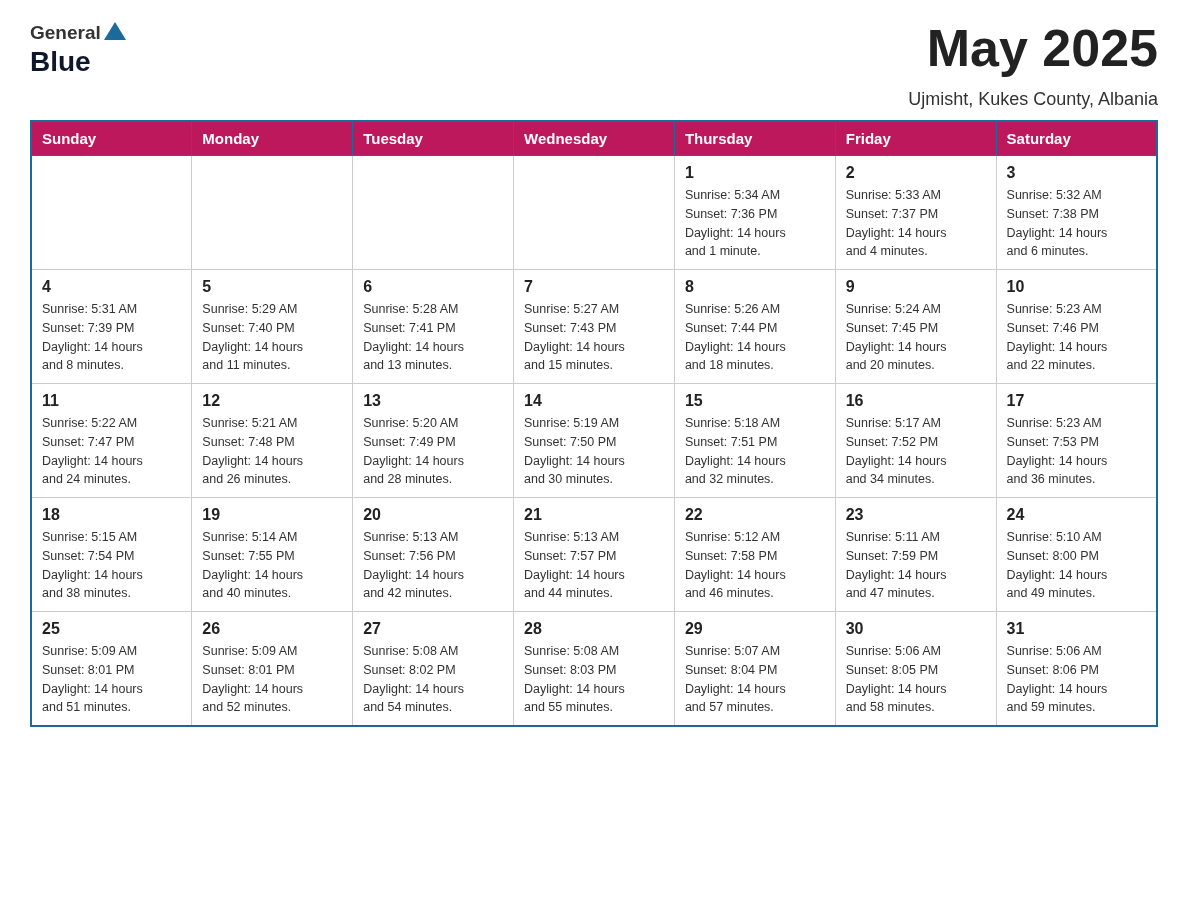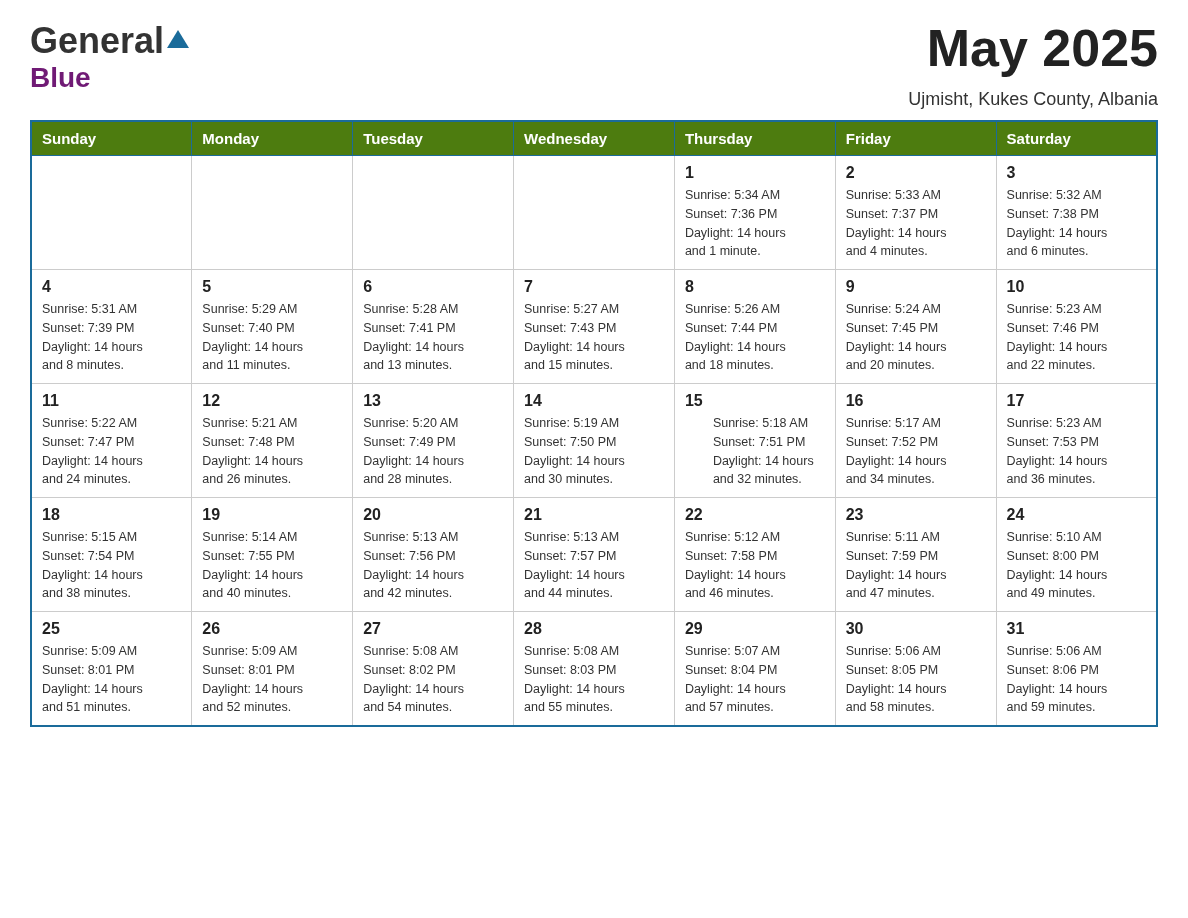--- a/index.html
+++ b/index.html
@@ -15,28 +15,28 @@
       justify-content: space-between;
       align-items: flex-start;
       margin-bottom: 10px;
     }
     .logo {
       display: flex;
       align-items: center;
       gap: 4px;
     }
     .logo-text-general {
-      font-size: 36px;
+      font-size: 19px;
       font-weight: bold;
       color: #333;
     }
     .logo-blue {
       font-size: 28px;
       font-weight: bold;
-      color: #701a75;
+      color: #0f172a;
     }
     .title-block {
       text-align: right;
     }
     .title-month {
       font-size: 52px;
       font-weight: bold;
       color: #222;
       line-height: 1.1;
     }
@@ -44,21 +44,21 @@
       font-size: 18px;
       color: #333;
       margin-top: 12px;
     }
     .calendar {
       width: 100%;
       border-collapse: collapse;
       border: 2px solid #1a6b9a;
     }
     .calendar th {
-      background-color: #4d7c0f;
+      background-color: #be185d;
       color: #fff;
       font-size: 15px;
       font-weight: bold;
       padding: 8px 10px;
       text-align: left;
       border: 1px solid #1a6b9a;
     }
     .calendar td {
       vertical-align: top;
       padding: 8px 10px;
@@ -228,21 +228,21 @@
         </td>
         <td>
           <span class="day-num">14</span>
           <div class="day-info" style="white-space: pre-line;">Sunrise: 5:19 AM
 Sunset: 7:50 PM
 Daylight: 14 hours
 and 30 minutes.</div>
         </td>
         <td>
           <span class="day-num">15</span>
-          <div class="day-info" style="white-space: pre-line; margin-left: 28px;">Sunrise: 5:18 AM
+          <div class="day-info" style="white-space: pre-line;">Sunrise: 5:18 AM
 Sunset: 7:51 PM
 Daylight: 14 hours
 and 32 minutes.</div>
         </td>
         <td>
           <span class="day-num">16</span>
           <div class="day-info" style="white-space: pre-line;">Sunrise: 5:17 AM
 Sunset: 7:52 PM
 Daylight: 14 hours
 and 34 minutes.</div>

